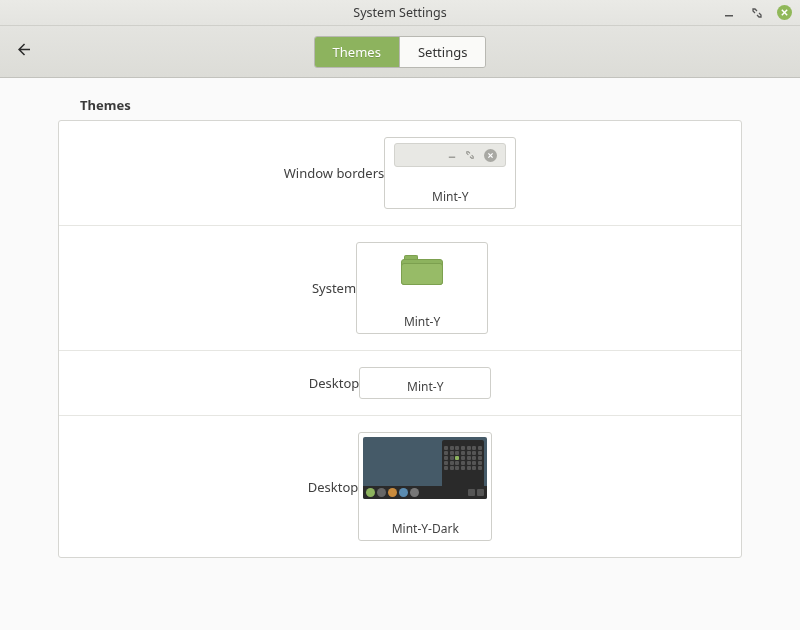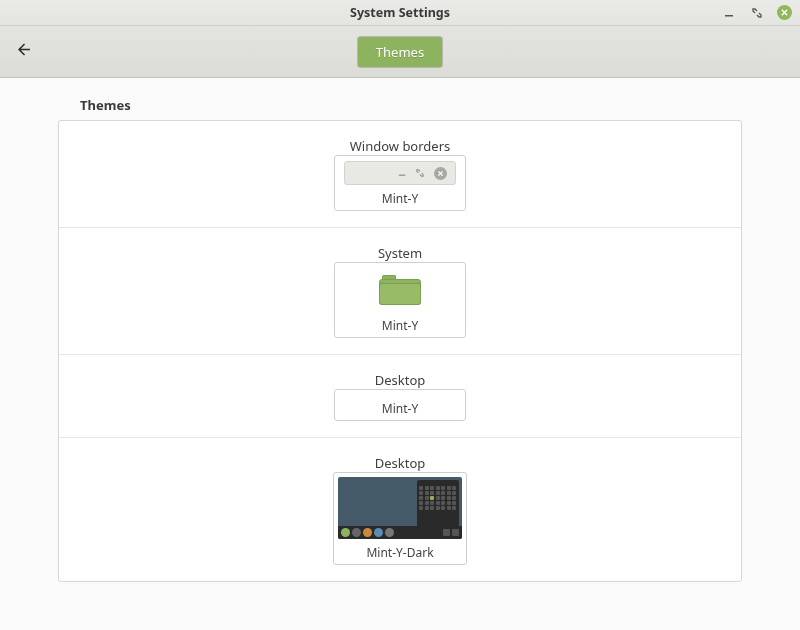--- a/index.html
+++ b/index.html
@@ -1,41 +1,41 @@
 <!DOCTYPE html>
 <html><head>
   <meta charset="utf-8">
   <style>
     * { box-sizing: border-box; margin: 0; padding: 0; font-family: "Noto Sans", "Ubuntu", sans-serif; }
     body { width: 800px; height: 630px; background: #fafafa; overflow: hidden; }
 
     
     .titlebar { position: relative; height: 26px; background: linear-gradient(#eaeae6, #e4e4e0); border-bottom: 1px solid #cfcfca; display: flex; align-items: center; justify-content: center; }
-    .titlebar .title { font-size: 12.5px; font-weight: 700; color: #3a3a3a; }
+    .titlebar .title { font-size: 12.5px; font-weight: 400; color: #3a3a3a; }
     .titlebar .win-controls { position: absolute; right: 8px; top: 0; bottom: 0; display: flex; align-items: center; gap: 12px; }
     .win-btn { display: flex; align-items: center; justify-content: center; width: 16px; height: 16px; color: #555; font-size: 10px; }
     .win-close { width: 15px; height: 15px; border-radius: 50%; background: #90b859; color: #fff; font-size: 10px; display: flex; align-items: center; justify-content: center; }
 
     
     .toolbar { height: 52px; background: linear-gradient(#e4e4e0, #dcdcd7); border-bottom: 1px solid #c2c2bd; display: flex; align-items: center; position: relative; }
     .back-btn { position: absolute; left: 15px; top: 50%; transform: translateY(-50%); color: #2b2b2b; }
     .tab-group { display: flex; margin: 0 auto; border: 1px solid #b8b8b2; border-radius: 3px; overflow: hidden; height: 32px; }
     .tab { padding: 0 18px; display: flex; align-items: center; font-size: 13px; background: #fafaf8; color: #333; border-right: 1px solid #b8b8b2; cursor: pointer; }
     .tab:last-child { border-right: none; }
     .tab.active { background: #8db35e; color: #fff; text-shadow: 0 1px 0 rgba(0,0,0,0.15); }
 
     
     .content { padding: 18px 58px; }
     .section-title { font-size: 13px; font-weight: 700; color: #3a3a3a; margin: 0 0 6px 22px; }
     .rows-container { background: #fff; border: 1px solid #d6d6d2; border-radius: 3px; }
-    .row { display: flex; align-items: center; justify-content: center; border-top: 1px solid #e6e6e2; padding: 16px 20px; flex-direction: column; }
+    .row { display: flex; align-items: center; justify-content: center; border-top: 1px solid #e6e6e2; padding: 16px 20px; }
     .row:first-child { border-top: none; }
     .row-label { font-size: 13px; color: #404040; }
 
-    .selector { min-width: 132px; border: 1px solid #cfcfca; border-radius: 3px; background: #fff; display: flex; flex-direction: column; align-items: center; padding: 5px 5px 3px 5px; cursor: pointer; }
+    .selector { min-width: 132px; border: 1px solid #cfcfca; border-radius: 3px; background: #fff; display: flex; flex-direction: column; align-items: center; padding: 5px 5px 3px 5px; cursor: pointer; gap: 16px; }
     .selector-preview { width: 120px; display: flex; align-items: center; justify-content: center; }
     .selector-label { font-size: 12px; color: #444; margin-top: 5px; }
 
     
     .winprev { width: 112px; height: 24px; background: #e8e8e4; border: 1px solid #d3d3ce; border-radius: 3px; display: flex; align-items: center; justify-content: flex-end; gap: 10px; padding-right: 8px; }
     .winprev .dot-close { width: 13px; height: 13px; border-radius: 50%; background: #a8a8a3; color:#fff; font-size:8px; display:flex; align-items:center; justify-content:center;}
     .winprev .mini { color:#8c8c87; font-size:9px; }
 
     
     .folder { width: 42px; height: 30px; position: relative; }
@@ -89,20 +89,23 @@
 
 <div class="toolbar">
   <div class="back-btn">
     <svg width="18" height="18" viewBox="0 0 24 24">
         <path d="M20 11H7.83l5.59-5.59L12 4l-8 8 8 8 1.41-1.41L7.83 13H20v-2z" fill="#2b2b2b"></path>
       </svg>
   </div>
   <div class="tab-group">
     <div class="tab active">
         <span>Themes</span>
+      </div>
+    <div class="tab">
+        <span>Settings</span>
       </div>
   </div>
 </div>
 
 <div class="content">
   <div class="section-title">Themes</div>
   <div class="rows-container">
 
     <div class="row">
       <div class="row-label">Window borders</div>

